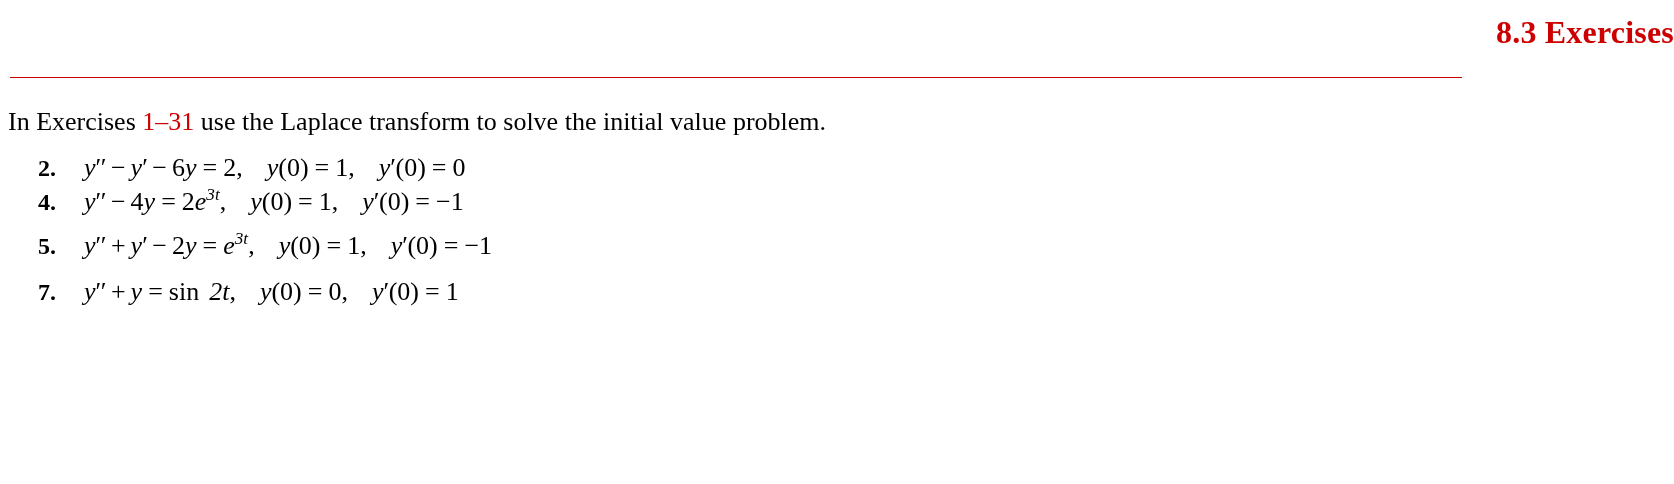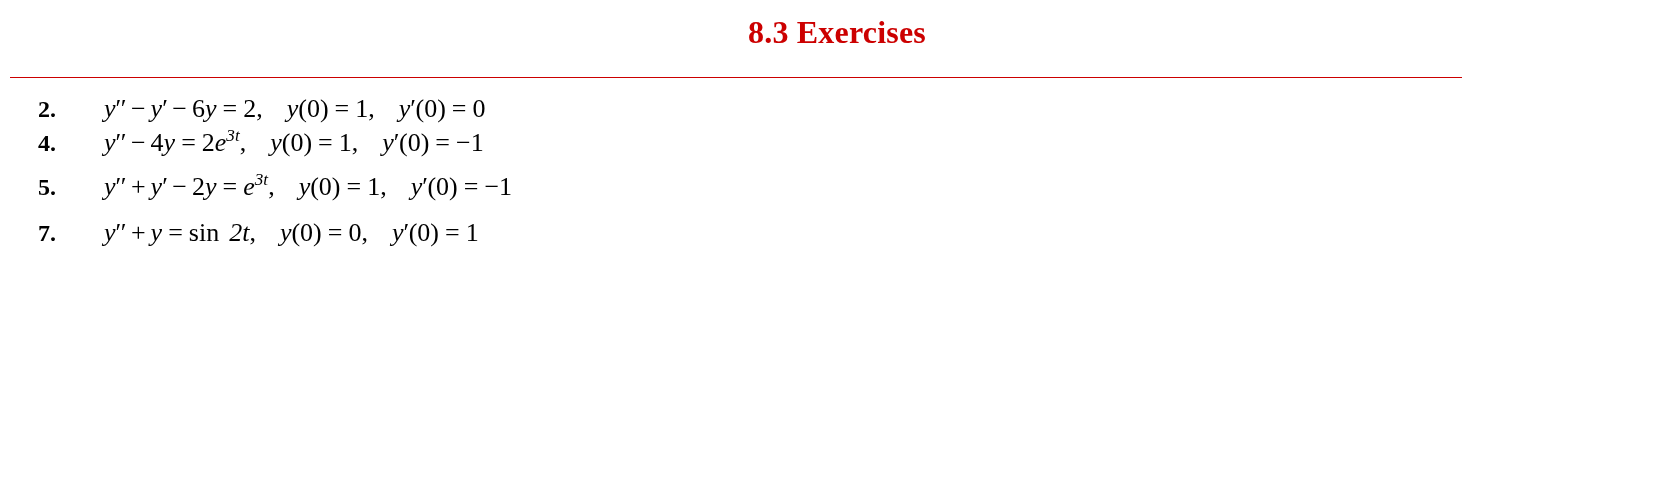--- a/index.html
+++ b/index.html
@@ -14,21 +14,21 @@
     color: #000000;
     overflow: hidden;
   }
   .page {
     position: relative;
     width: 1674px;
     height: 484px;
     box-sizing: border-box;
   }
   .section-title {
-    text-align: center;
+    text-align: right;
     color: #cc0000;
     font-weight: bold;
     font-size: 32px;
     font-family: "Liberation Serif", serif;
     margin: 14px 0 0 0;
     letter-spacing: 0.2px;
   }
   .rule {
     margin: 26px 0 0 0;
     border: none;
@@ -59,21 +59,20 @@
     font-weight: bold;
     font-size: 24px;
     width: 46px;
     flex: 0 0 46px;
   }
   .ex-body {
     font-family: "Liberation Serif", serif;
     font-style: italic;
     font-size: 26px;
     white-space: nowrap;
-    margin-left: 20px;
   }
   
   .m-it { font-style: italic; }
   .m-up { font-style: normal; }
   .m-num { font-style: normal; }
   .sup {
     font-size: 0.66em;
     vertical-align: super;
     line-height: 0;
   }
@@ -87,20 +86,23 @@
 </style>
 </head>
 <body>
 
 <div class="page">
 
   <h1 class="section-title">8.3 Exercises</h1>
 
   <hr class="rule">
 
+  <p class="intro">
+    <span>In Exercises </span><span class="range">1–31</span><span> use the Laplace transform to solve the initial value problem.</span>
+  </p>
 
   <ul class="ex-list">
 
     <li class="ex-item">
       <span class="ex-num">2.</span>
       <span class="ex-body">
         <span class="m-it">y</span><span class="prime">′′</span><span class="op">−</span><span class="m-it">y</span><span class="prime">′</span><span class="op">−</span><span class="m-num">6</span><span class="m-it">y</span><span class="eq">=</span><span class="m-num">2,</span><span class="gap-m"></span><span class="m-it">y</span><span class="m-num">(0)</span><span class="eq">=</span><span class="m-num">1,</span><span class="gap-m"></span><span class="m-it">y</span><span class="prime">′</span><span class="m-num">(0)</span><span class="eq">=</span><span class="m-num">0</span>
       </span>
     </li>
 

